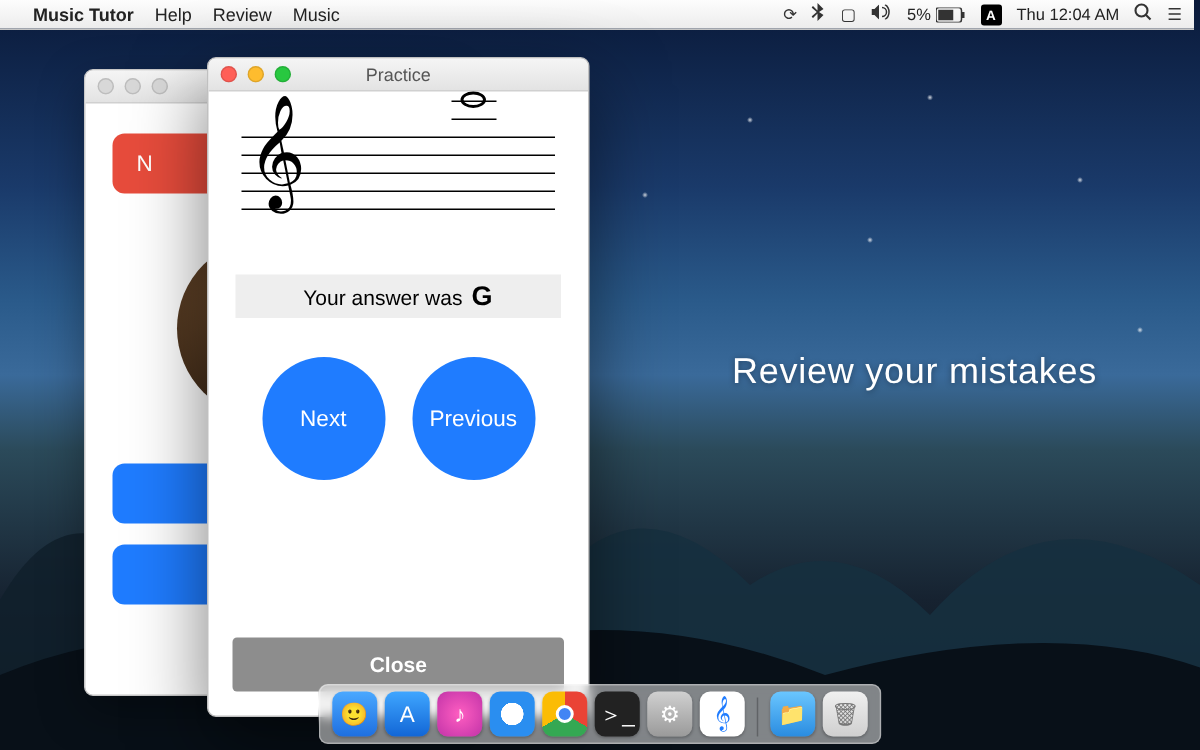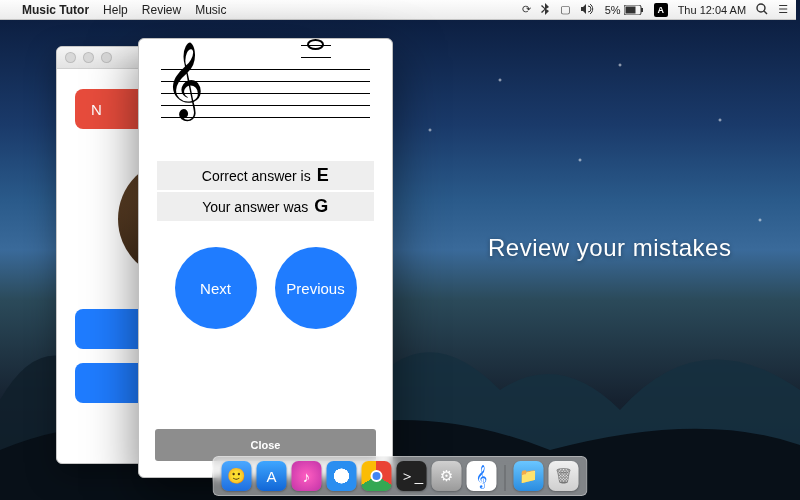--- a/index.html
+++ b/index.html
@@ -64,21 +64,21 @@
   .ledger { position:absolute; width:30px; height:1px; background:#000; }
   .note-whole { position:absolute; width:17px; height:11px; border:2px solid #000; border-radius:50%; background:transparent; }
 
   .feedback { margin:30px 18px 0; }
   .fbline { background:#eee; display:flex; align-items:center; justify-content:center; gap:6px; font-size:14px; padding:4px 0; margin-bottom:2px; }
   .fbline .val { font-weight:800; font-size:18px; letter-spacing:.5px; }
 
   .btn-row { display:flex; justify-content:center; gap:18px; margin-top:24px; }
   .circle-btn { width:82px; height:82px; border-radius:50%; background:#1f7cff; color:#fff; display:flex; align-items:center; justify-content:center; font-size:15px; font-weight:500; cursor:pointer; }
 
-  .close-bar { margin:auto 16px 16px; background:#8d8d8d; color:#fff; text-align:center; padding:10px 0; border-radius:3px; font-size:11px; font-weight:600; cursor:pointer; }
+  .close-bar { margin:auto 16px 16px; background:#8d8d8d; color:#fff; text-align:center; padding:10px 0; border-radius:3px; font-size:14px; font-weight:600; cursor:pointer; }
 
   
   .dock { position:absolute; left:50%; bottom:4px; transform:translateX(-50%); background:rgba(230,230,230,.55); border:1px solid rgba(255,255,255,.35); border-radius:6px; padding:4px 8px; display:flex; align-items:flex-end; gap:5px; backdrop-filter:blur(4px); }
   .dock .app { width:30px; height:30px; border-radius:7px; box-shadow:0 1px 2px rgba(0,0,0,.25); position:relative; }
   .dock .sep { width:1px; height:26px; background:rgba(0,0,0,.25); margin:0 3px; }
   .dock .app.finder{background:linear-gradient(#4aa8ff,#1e6fe0);} 
   .dock .app.appstore{background:linear-gradient(#3fa6ff,#1266d6);} 
   .dock .app.itunes{background:radial-gradient(circle,#ff5ec1,#c133a8);} 
   .dock .app.safari{background:radial-gradient(circle,#fff 35%,#2a8ef0 36%);} 
   .dock .app.chrome{background:conic-gradient(#ea4335 0 120deg,#34a853 120deg 240deg,#fbbc05 240deg 360deg);} 
@@ -159,43 +159,47 @@
     <div class="red-btn">
       <span>N</span>
     </div>
     <div class="brown-circle"></div>
     <div class="blue-bar"></div>
     <div class="blue-bar"></div>
   </div>
 </div>
 
 <div class="win-front">
+  <div class="titlebar">
+    <div class="traffic">
+      <span class="t-red"></span>
+      <span class="t-yel"></span>
+      <span class="t-grn"></span>
+    </div>
+    <div class="title">Practice</div>
+  </div>
 
   <div class="staff-area">
     <div class="staff">
       <span class="clef">𝄞</span>
       <div class="line l1"></div>
         <div class="line l2"></div>
         <div class="line l3"></div>
         <div class="line l4"></div>
         <div class="line l5"></div>
 
       <div class="ledger" style="left:140px; top:2px;"></div>
       <div class="ledger" style="left:140px; top:-10px;"></div>
 
       <div class="note-whole" style="left:146px; top:-16px;"></div>
     </div>
   </div>
 
   <div class="feedback">
     <div class="fbline">
-      <span>Correct answer is</span>
-      <span class="val">E</span>
-    </div>
-    <div class="fbline">
       <span>Your answer was</span>
       <span class="val">G</span>
     </div>
   </div>
 
   <div class="btn-row">
     <div class="circle-btn">
       <span>Next</span>
     </div>
     <div class="circle-btn">

